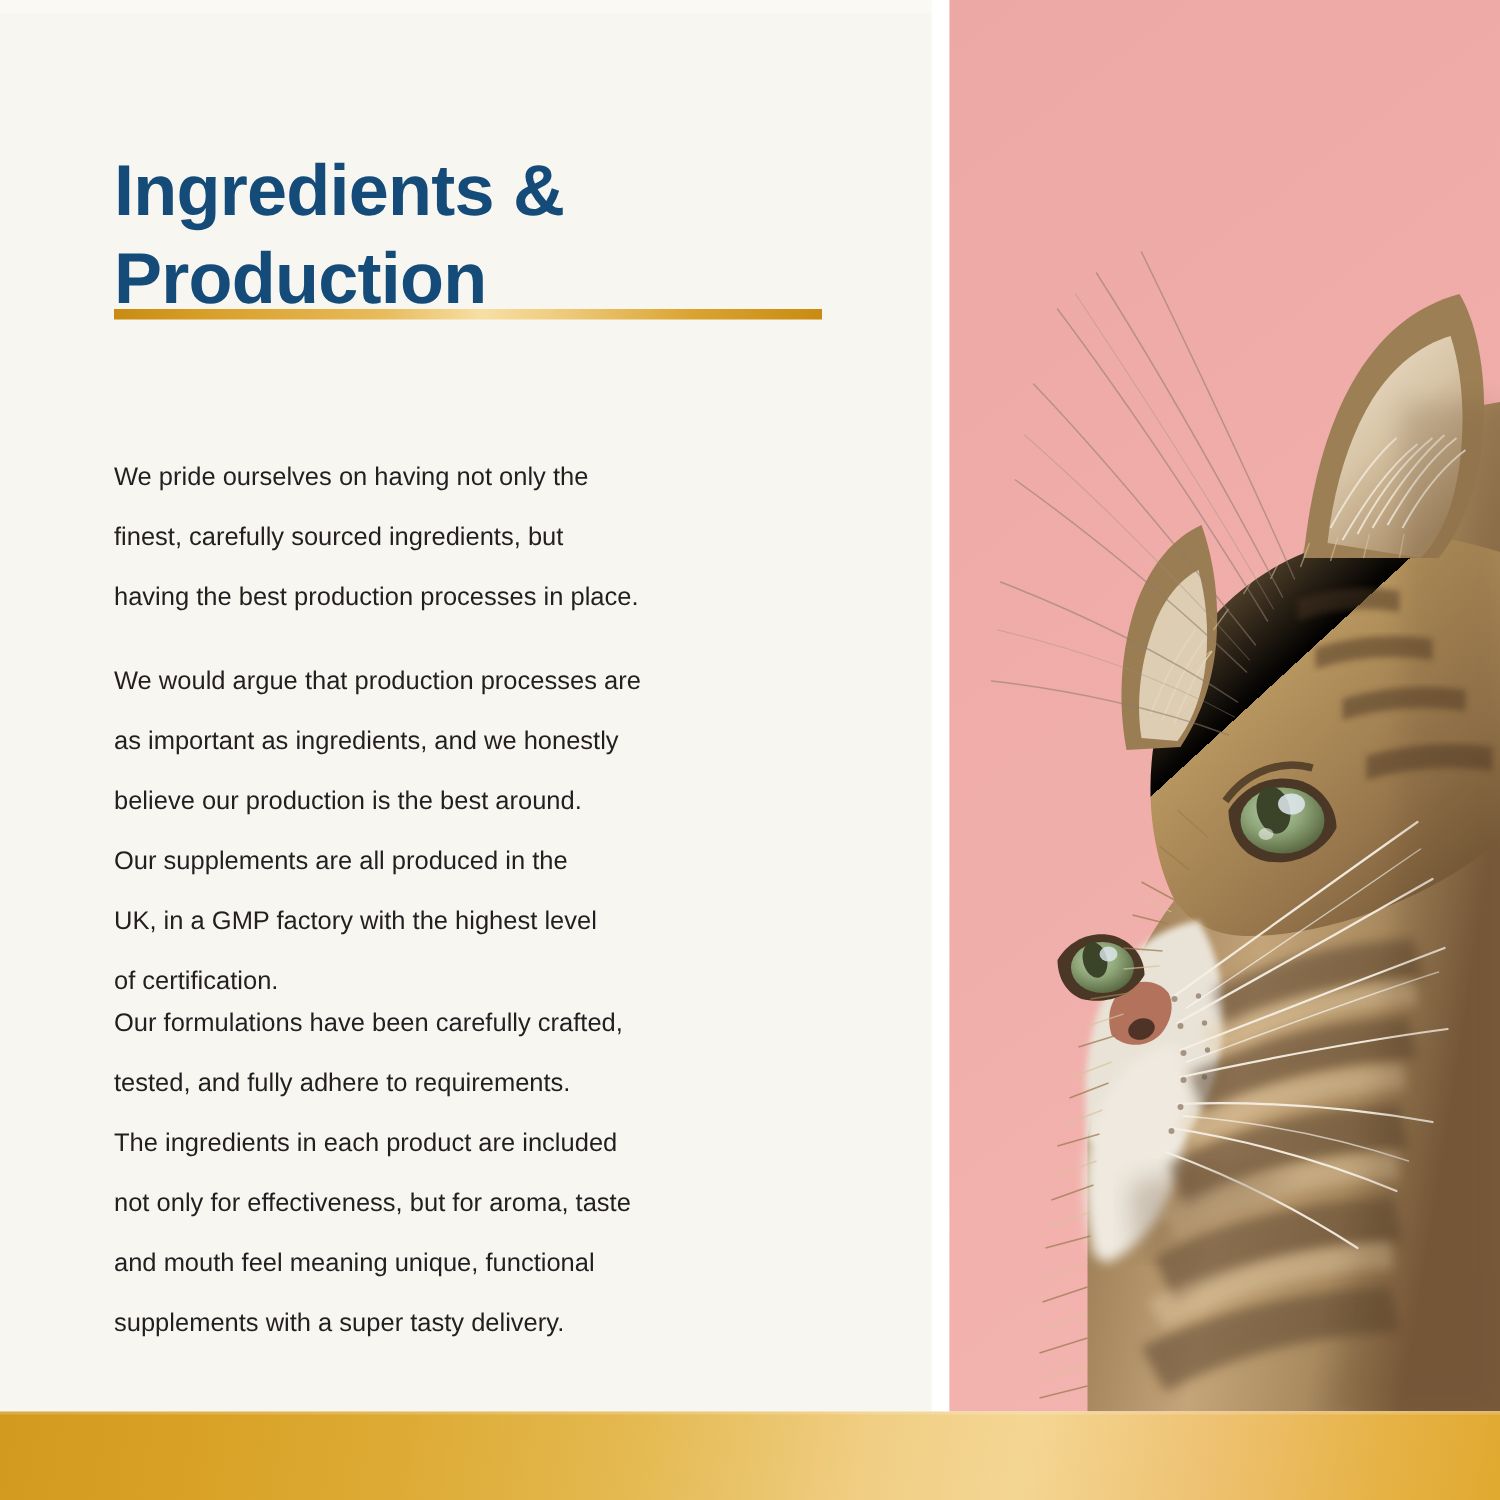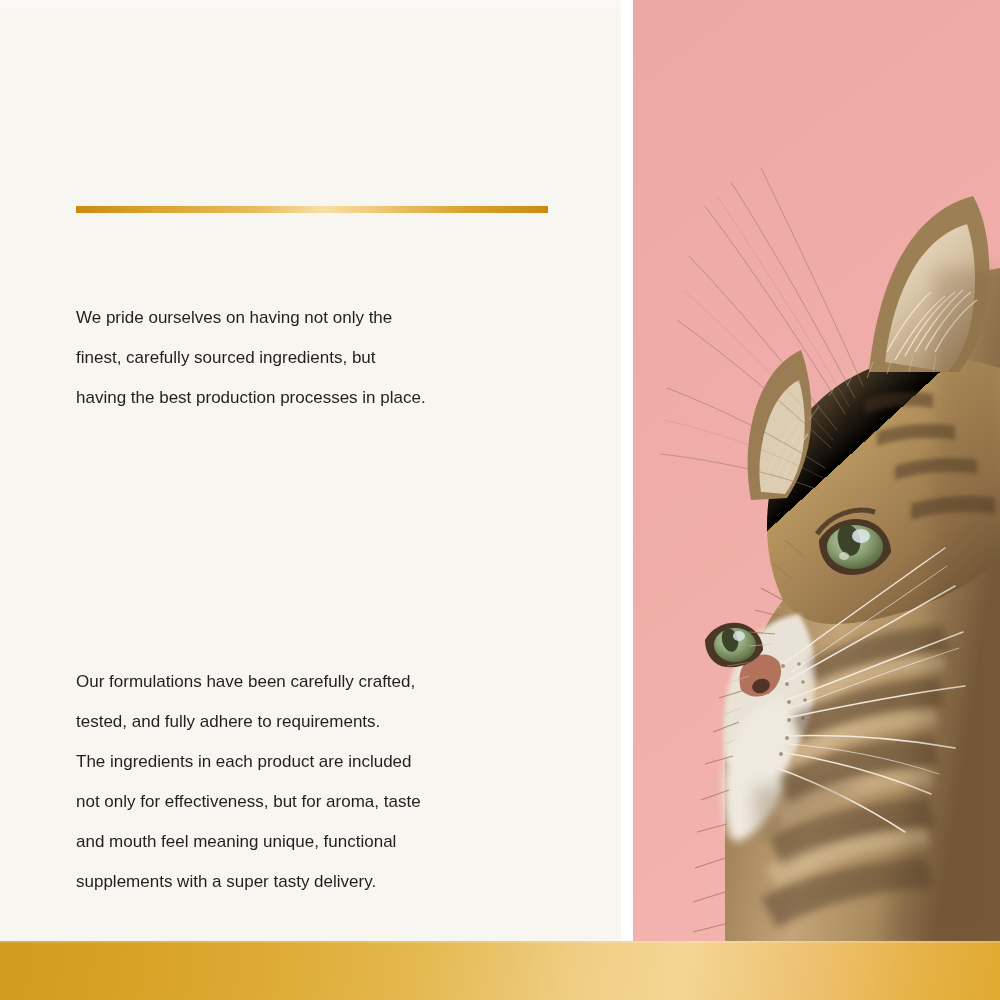--- a/index.html
+++ b/index.html
@@ -120,27 +120,35 @@
     background:rgba(255,255,255,0.18);
   }
 </style>
 </head>
 <body>
 
 <div id="page">
 
   <section id="text-panel">
 
+    <h1 id="heading">Ingredients &amp;
+Production</h1>
 
     <div id="gold-rule"></div>
 
     <p class="para" id="para-1">We pride ourselves on having not only the
 finest, carefully sourced ingredients, but
 having the best production processes in place.</p>
 
+    <p class="para" id="para-2">We would argue that production processes are
+as important as ingredients, and we honestly
+believe our production is the best around.
+Our supplements are all produced in the
+UK, in a GMP factory with the highest level
+of certification.</p>
 
     <p class="para" id="para-3">Our formulations have been carefully crafted,
 tested, and fully adhere to requirements.
 The ingredients in each product are included
 not only for effectiveness, but for aroma, taste
 and mouth feel meaning unique, functional
 supplements with a super tasty delivery.</p>
   </section>
 
   <figure id="photo-panel" style="margin:0">

